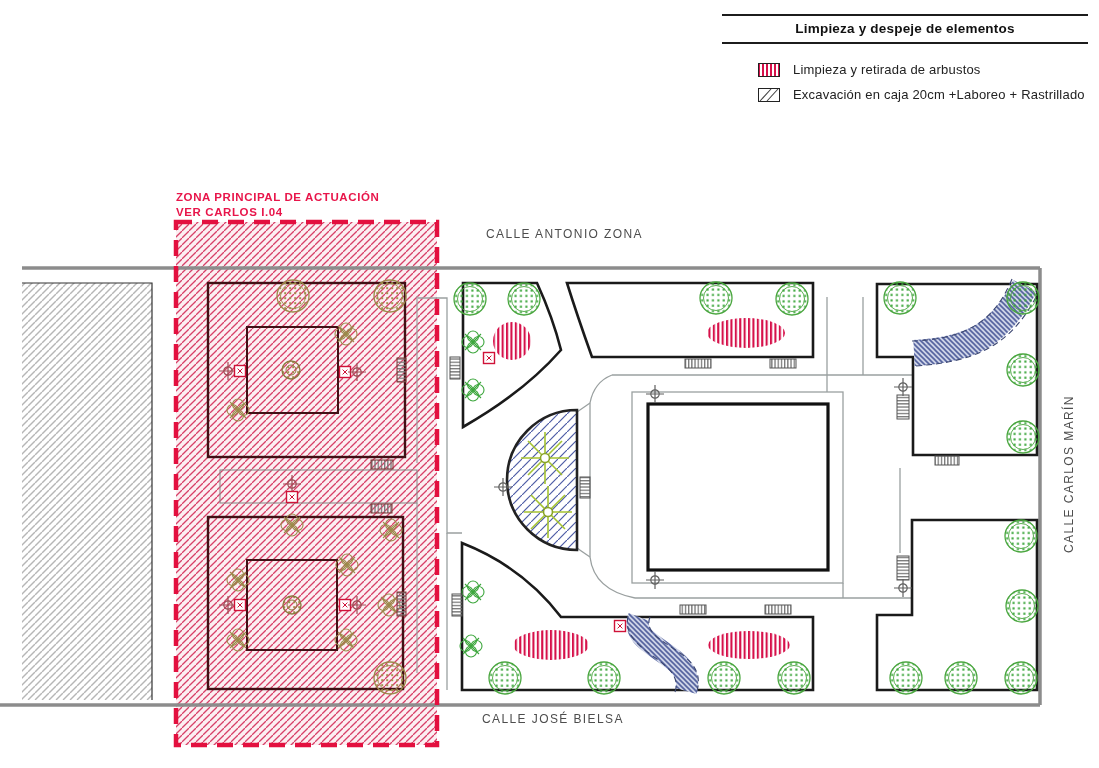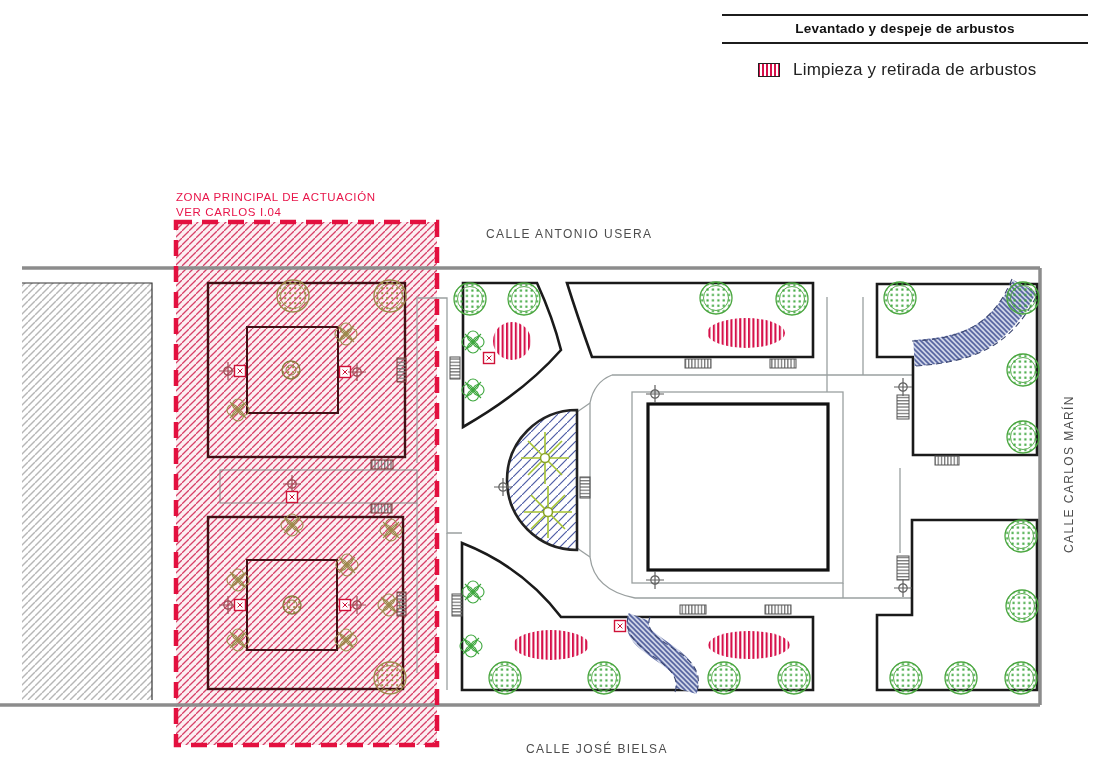--- a/index.html
+++ b/index.html
@@ -1,29 +1,29 @@
 <!DOCTYPE html>
 <html><head>
 <meta charset="utf-8">
 <style>
   html,body{margin:0;padding:0;background:#ffffff;}
   .stage{position:relative;width:1099px;height:768px;background:#fff;overflow:hidden;
          font-family:"Liberation Sans", sans-serif;}
   .plan-svg{position:absolute;left:0;top:0;}
   .lbl{position:absolute;white-space:nowrap;color:#4d4d4d;font-size:12px;letter-spacing:1.4px;}
   .zone-lbl{position:absolute;left:176px;top:190px;color:#e8154a;font-size:11.5px;
-            letter-spacing:.6px;line-height:15px;font-weight:400;}
+            letter-spacing:.6px;line-height:15px;font-weight:700;}
   .legend{position:absolute;left:722px;top:14px;width:366px;}
   .legend-rule{height:0;border-top:2px solid #1c1c1c;}
   .legend-title{text-align:center;font-weight:bold;font-size:13.5px;color:#111;
                 padding:5px 0 6px 0;letter-spacing:.2px;}
   .legend-items{margin-top:13px;}
   .legend-item{display:flex;align-items:center;height:25px;padding-left:36px;}
   .legend-item .sw{flex:0 0 auto;margin-right:13px;display:block;}
-  .legend-item .tx{font-size:17px;color:#222;letter-spacing:.2px;}
+  .legend-item .tx{font-size:13px;color:#222;letter-spacing:.2px;}
 </style>
 </head>
 <body>
 
 <div class="stage">
 
 <svg class="plan-svg" width="1099" height="768" viewBox="0 0 1099 768" xmlns="http://www.w3.org/2000/svg">
   <defs>
     <pattern id="patGray" width="7" height="7" patternUnits="userSpaceOnUse">
       <path d="M-1,8 L8,-1" stroke="#b6b6b6" stroke-width="1.4" fill="none"></path>
@@ -252,40 +252,47 @@
         <use href="#symCrossR" x="357" y="605"></use>
   </g>
 
   <g>
     <rect x="176" y="222" width="261" height="523" fill="none" stroke="#e3103f" stroke-width="4.5" stroke-dasharray="16 10"></rect>
   </g>
 </svg>
 
 <div class="legend">
   <div class="legend-rule"></div>
-  <div class="legend-title">Levantado y despeje de arbustos</div>
+  <div class="legend-title">Limpieza y despeje de elementos</div>
   <div class="legend-rule"></div>
   <div class="legend-items">
     <div class="legend-item">
       <svg class="sw" width="22" height="14">
         <defs>
               <pattern id="ls1" width="4" height="14" patternUnits="userSpaceOnUse">
           <rect width="4" height="14" fill="#fff"></rect>
                 <rect width="2" height="14" fill="#d6114a"></rect>
         </pattern>
             </defs>
         <rect x="0.5" y="0.5" width="21" height="13" fill="url(#ls1)" stroke="#222"></rect>
       </svg>
       <span class="tx">Limpieza y retirada de arbustos</span>
     </div>
+    <div class="legend-item">
+      <svg class="sw" width="22" height="14">
+        <rect x="0.5" y="0.5" width="21" height="13" fill="#fff" stroke="#222"></rect>
+        <path d="M2,13 L13,1 M9,13 L20,1" stroke="#444" stroke-width="1.1"></path>
+      </svg>
+      <span class="tx">Excavación en caja 20cm +Laboreo + Rastrillado</span>
+    </div>
   </div>
 </div>
 
 <div class="zone-lbl">
   <div>ZONA PRINCIPAL DE ACTUACIÓN</div>
   <div>VER CARLOS I.04</div>
 </div>
 
-<div class="lbl" style="left:486px;top:227px;">CALLE ANTONIO USERA</div>
-<div class="lbl" style="left:482px;top:742px;margin-left:44px;">CALLE JOSÉ BIELSA</div>
+<div class="lbl" style="left:486px;top:227px;">CALLE ANTONIO ZONA</div>
+<div class="lbl" style="left:482px;top:712px;">CALLE JOSÉ BIELSA</div>
 <div class="lbl" style="left:1062px;top:553px;transform:rotate(-90deg);transform-origin:0 0;">CALLE CARLOS MARÍN</div>
 
 </div>
 
 </body></html>

